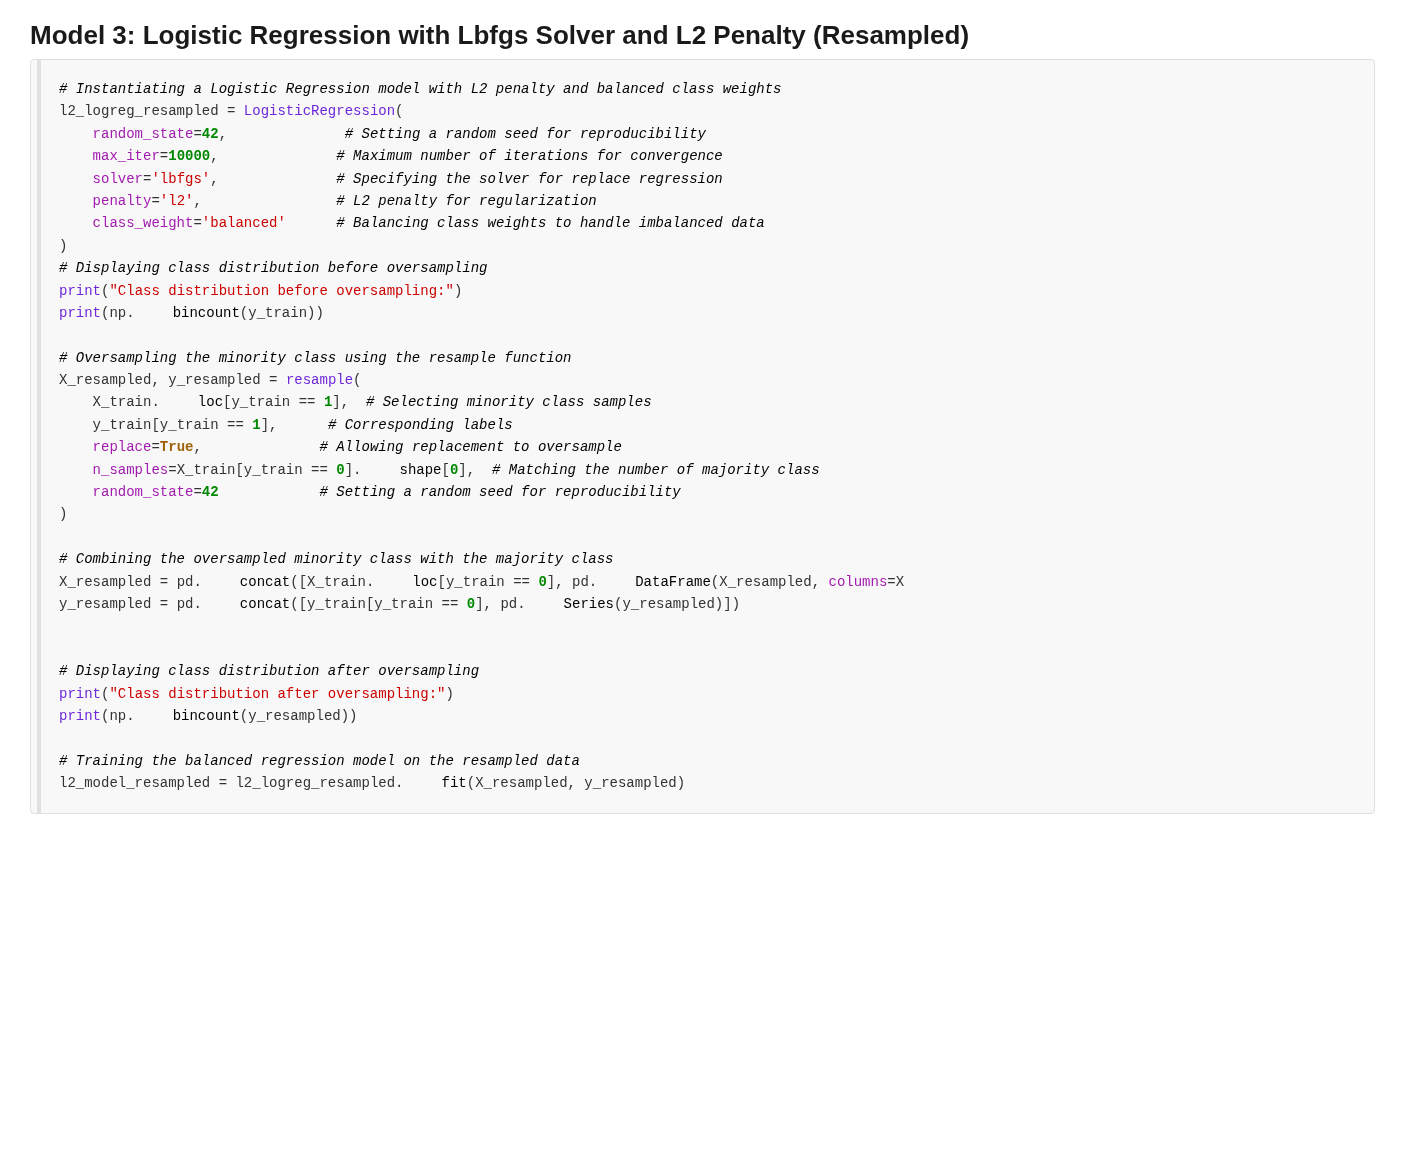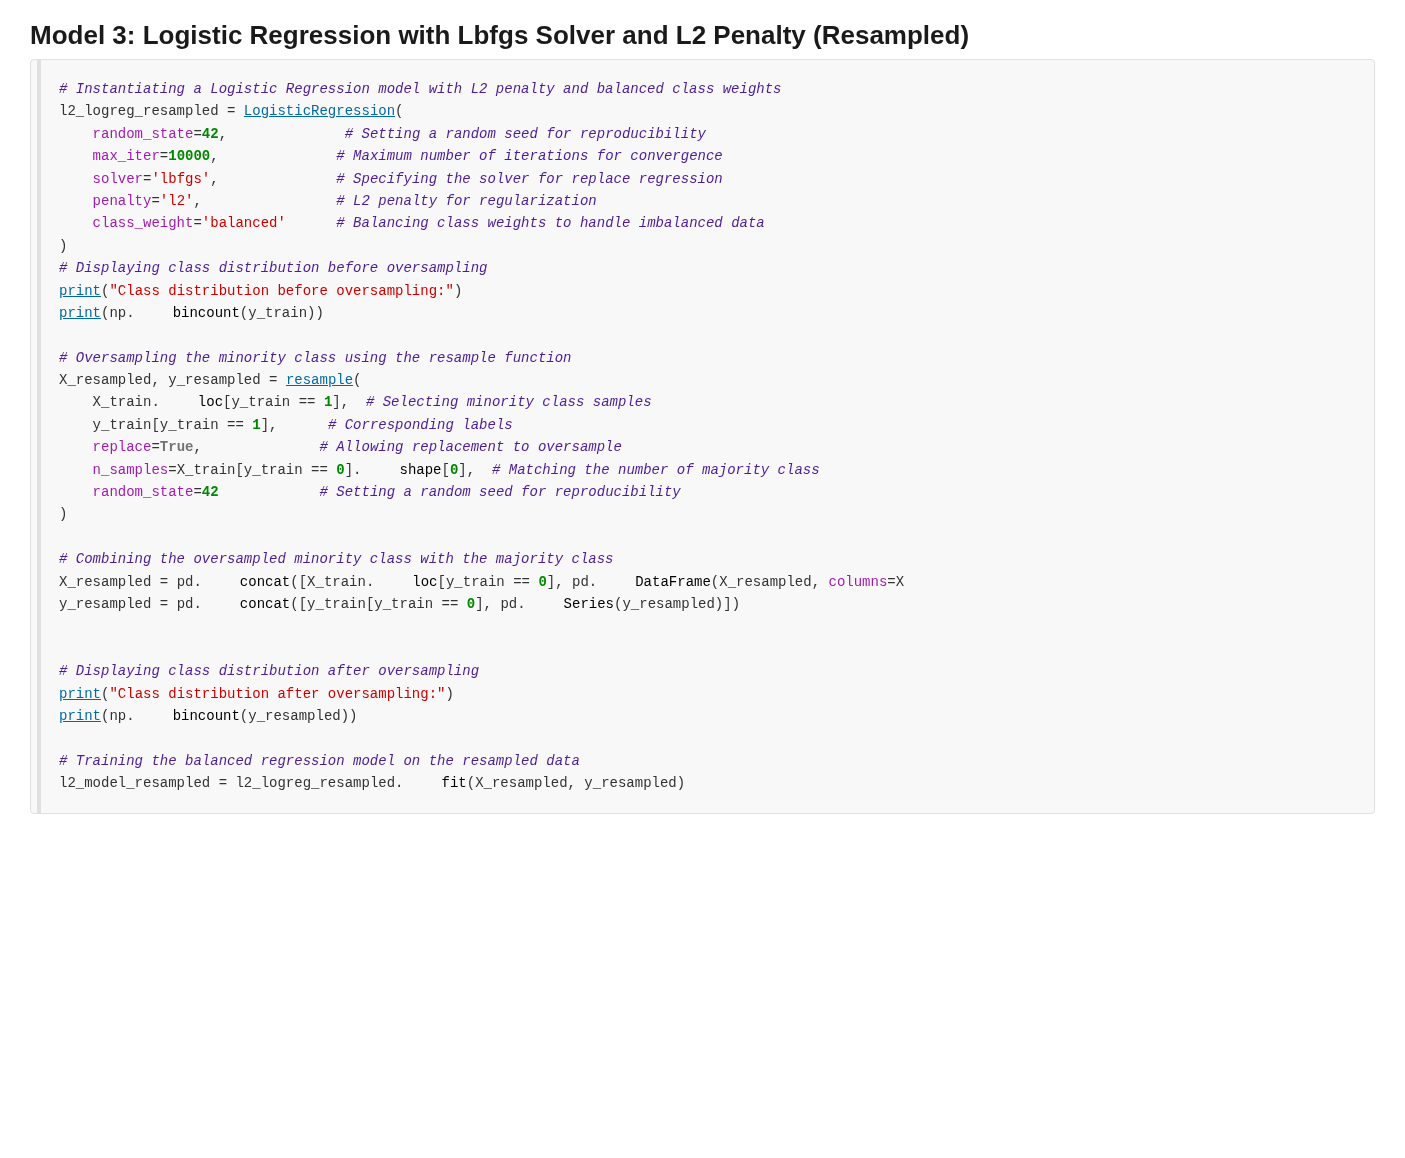--- a/index.html
+++ b/index.html
@@ -43,25 +43,25 @@
     }
 
     pre {
       font-family: 'Courier New', Courier, monospace;
       font-size: 14px;
       line-height: 1.6;
       color: #333;
       white-space: pre;
     }
 
-    .c-comment { color: #4c1d95; font-style: italic; }
+    .c-comment { color: #000000; font-style: italic; }
     .c-string { color: #cc0000; }
     .c-number { color: #008800; font-weight: bold; }
-    .c-builtin { color: #0369a1; text-decoration: underline; }
-    .c-true { color: #737373; font-weight: bold; }
+    .c-builtin { color: #6d28d9; }
+    .c-true { color: #a16207; font-weight: bold; }
     .c-var { color: #333333; }
     .c-equals { color: #333333; }
     .c-method { color: #000000; margin-left: 38px; }
     .c-attr { color: #a21caf; }
   </style>
 </head>
 <body>
 
 <h1 class="page-title">Model 3: Logistic Regression with Lbfgs Solver and L2 Penalty (Resampled)</h1>
 

